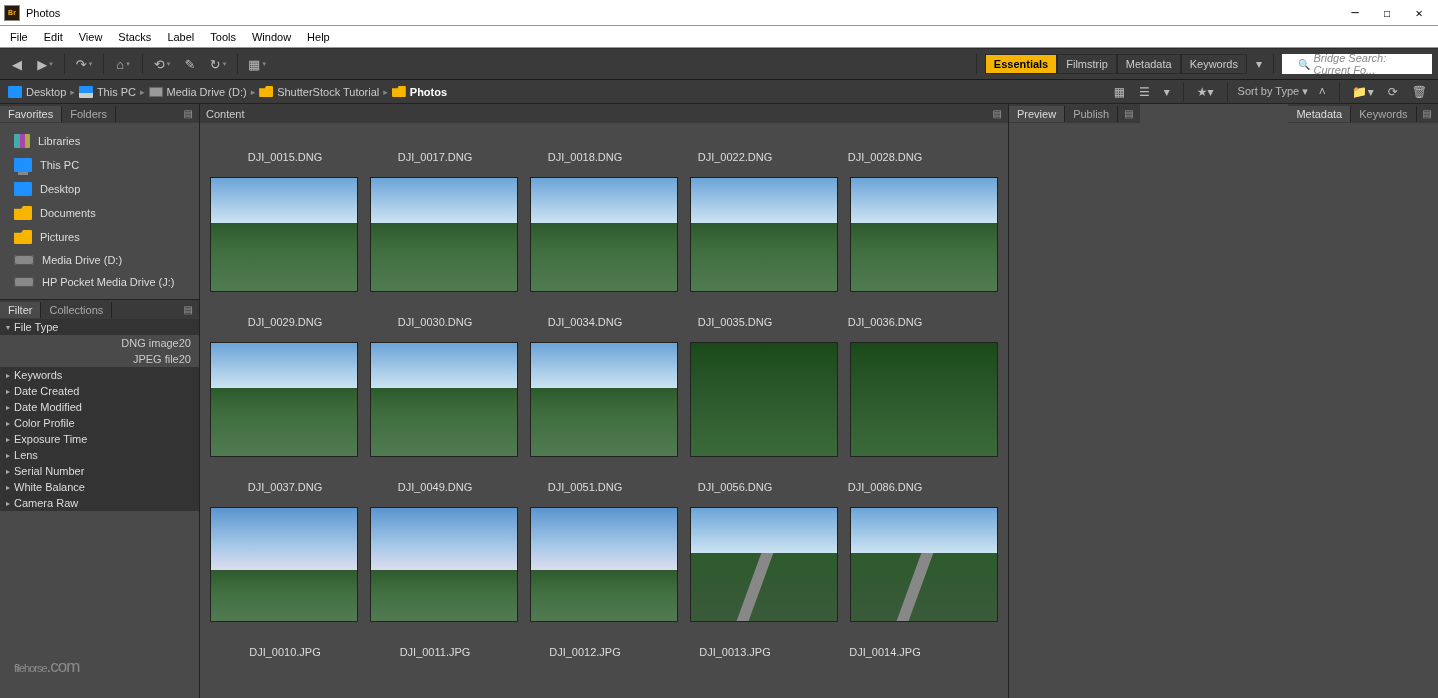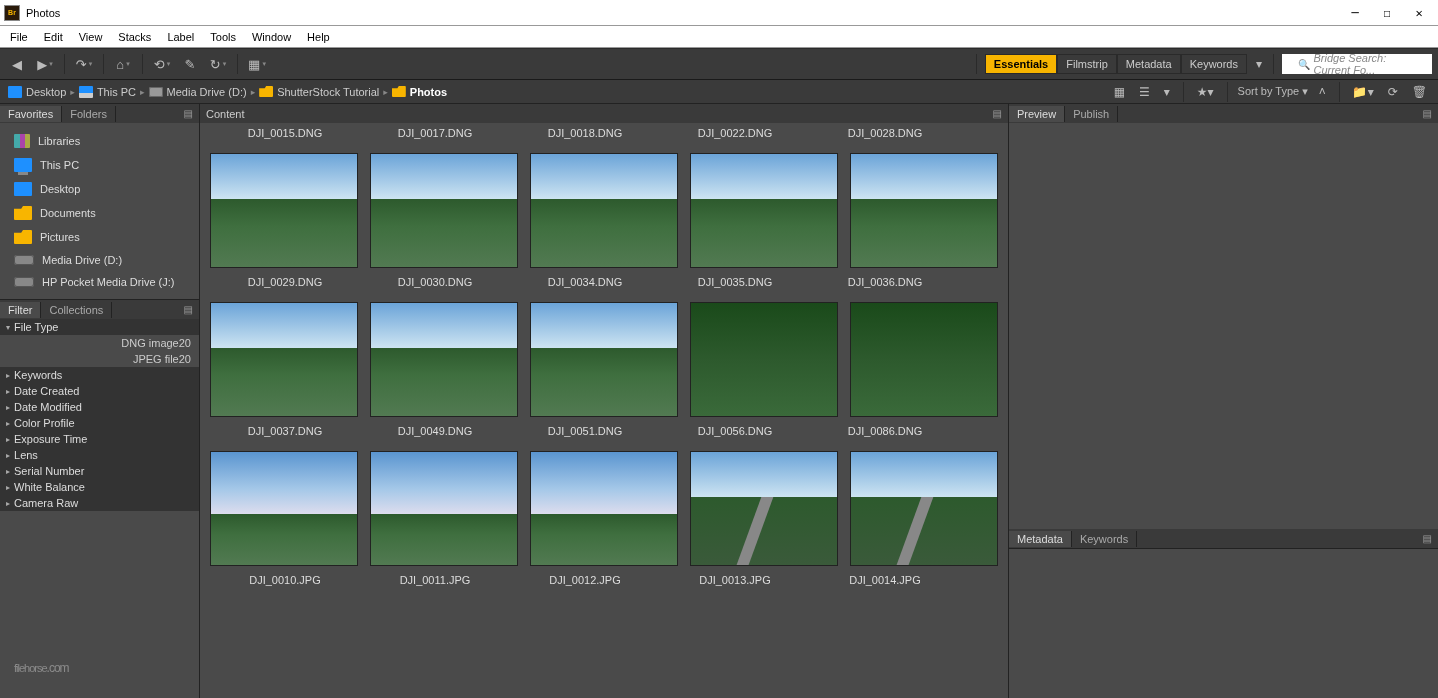--- a/index.html
+++ b/index.html
@@ -49,39 +49,39 @@
 .ic-drive { width:20px; height:10px; background:#888; border-radius:3px; box-shadow:inset 0 0 0 1px #555; }
 .filter-panel { flex:1; border-top:1px solid #222; display:flex; flex-direction:column; overflow:auto; }
 .filter-group-header { background:#333; padding:2px 6px; color:#ddd; display:flex; align-items:center; gap:4px; }
 .filter-group-header::before { content:"▾"; font-size:8px; color:#aaa; }
 .filter-group-header.collapsed::before { content:"▸"; }
 .filter-row { display:flex; justify-content:flex-end; padding:2px 8px 2px 16px; color:#ccc; background:#4a4a4a; }
 .center-col { flex:1; display:flex; flex-direction:column; overflow:hidden; }
 .content-header { height:19px; background:#3a3a3a; display:flex; align-items:center; padding:0 6px; color:#ccc; justify-content:space-between; }
 .content-header .menu-icon { color:#999; font-size:10px; }
 .thumbs { flex:1; overflow-y:scroll; background:#4a4a4a; padding:4px 10px 20px 10px; }
-.thumb-row-labels { display:flex; gap:0; margin-bottom:14px; }
+.thumb-row-labels { display:flex; gap:0; margin-bottom:14px;margin-top:24px; }
 .thumb-row-labels span { width:150px; text-align:center; color:#ddd; font-size:11px; }
 .thumb-grid-row { display:flex; gap:12px; margin-bottom:8px; }
 .thumb { width:150px; height:115px; background:#333; border:1px solid #222; position:relative; overflow:hidden; }
 .thumb .sky { position:absolute; top:0; left:0; right:0; height:40%; background:linear-gradient(#6ba4d8,#cde4f2); }
 .thumb .land { position:absolute; bottom:0; left:0; right:0; height:60%; background:linear-gradient(#2d5a2d,#3f6f3f 40%,#527a52); }
 .thumb.forest .sky { height:0; }
 .thumb.forest .land { height:100%; background:linear-gradient(#1a4a1a,#2d5a2d 50%,#3a6a3a); }
 .thumb.clouds .sky { height:55%; background:linear-gradient(#5a95d0,#a5c8e8 60%,#dde); }
 .thumb.clouds .land { height:45%; }
 .thumb.road .land { background:linear-gradient(#2d5a2d,#3a5a3a); }
 .thumb.road::after { content:""; position:absolute; bottom:0; left:40%; width:12px; height:60%; background:#888; transform:skewX(-20deg); }
-.right-col { width:430px; display:flex; flex-direction:column; background:#4a4a4a; border-left:1px solid #222; }
+.right-col { width:430px; display:flex; background:#4a4a4a; border-left:1px solid #222; }
 .preview-panel { flex:1; }
 .meta-panel { height:150px; border-top:1px solid #222; }
 ::-webkit-scrollbar { width:14px; background:#3a3a3a; }
 ::-webkit-scrollbar-thumb { background:#777; border:2px solid #3a3a3a; border-radius:2px; }
 .watermark { position:absolute; bottom:18px; left:14px; color:rgba(255,255,255,0.35); font-size:34px; font-weight:300; letter-spacing:-1px; font-family:Arial,sans-serif; pointer-events:none; }
-.watermark .com { font-size:12px; }
+.watermark .com { font-size:17px; }
 </style>
 </head>
 <body>
 
 <div class="titlebar">
   <div class="left">
     <div class="app-icon">Br</div>
     <span>Photos</span>
   </div>
   <div class="right">

